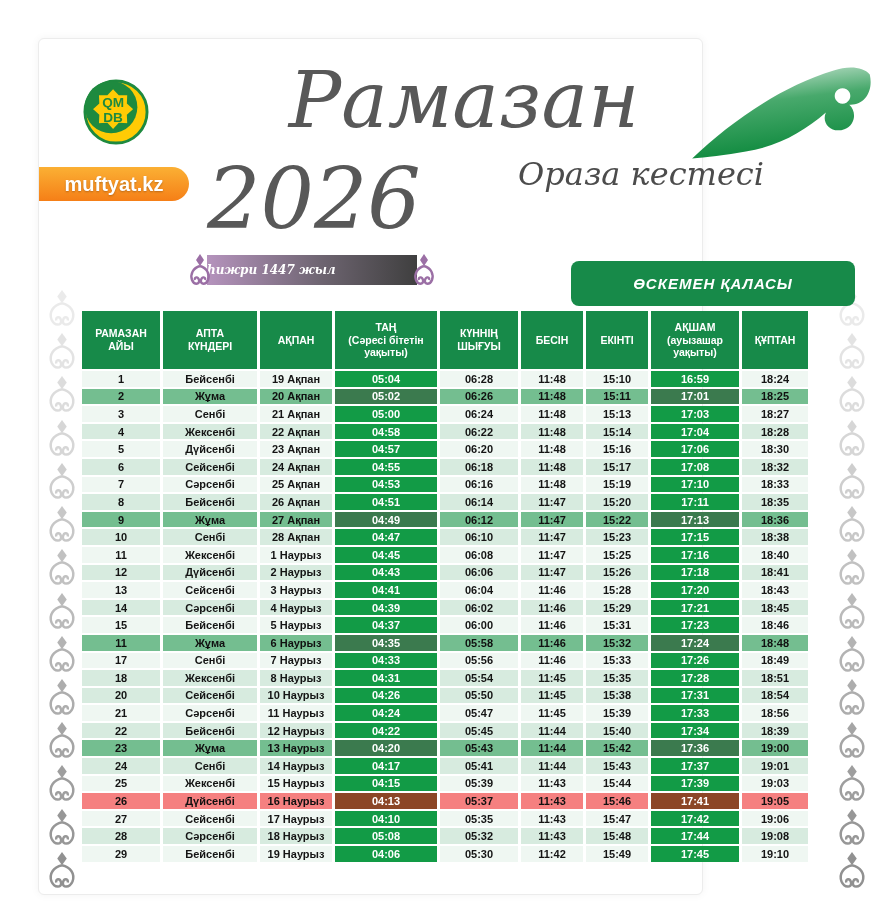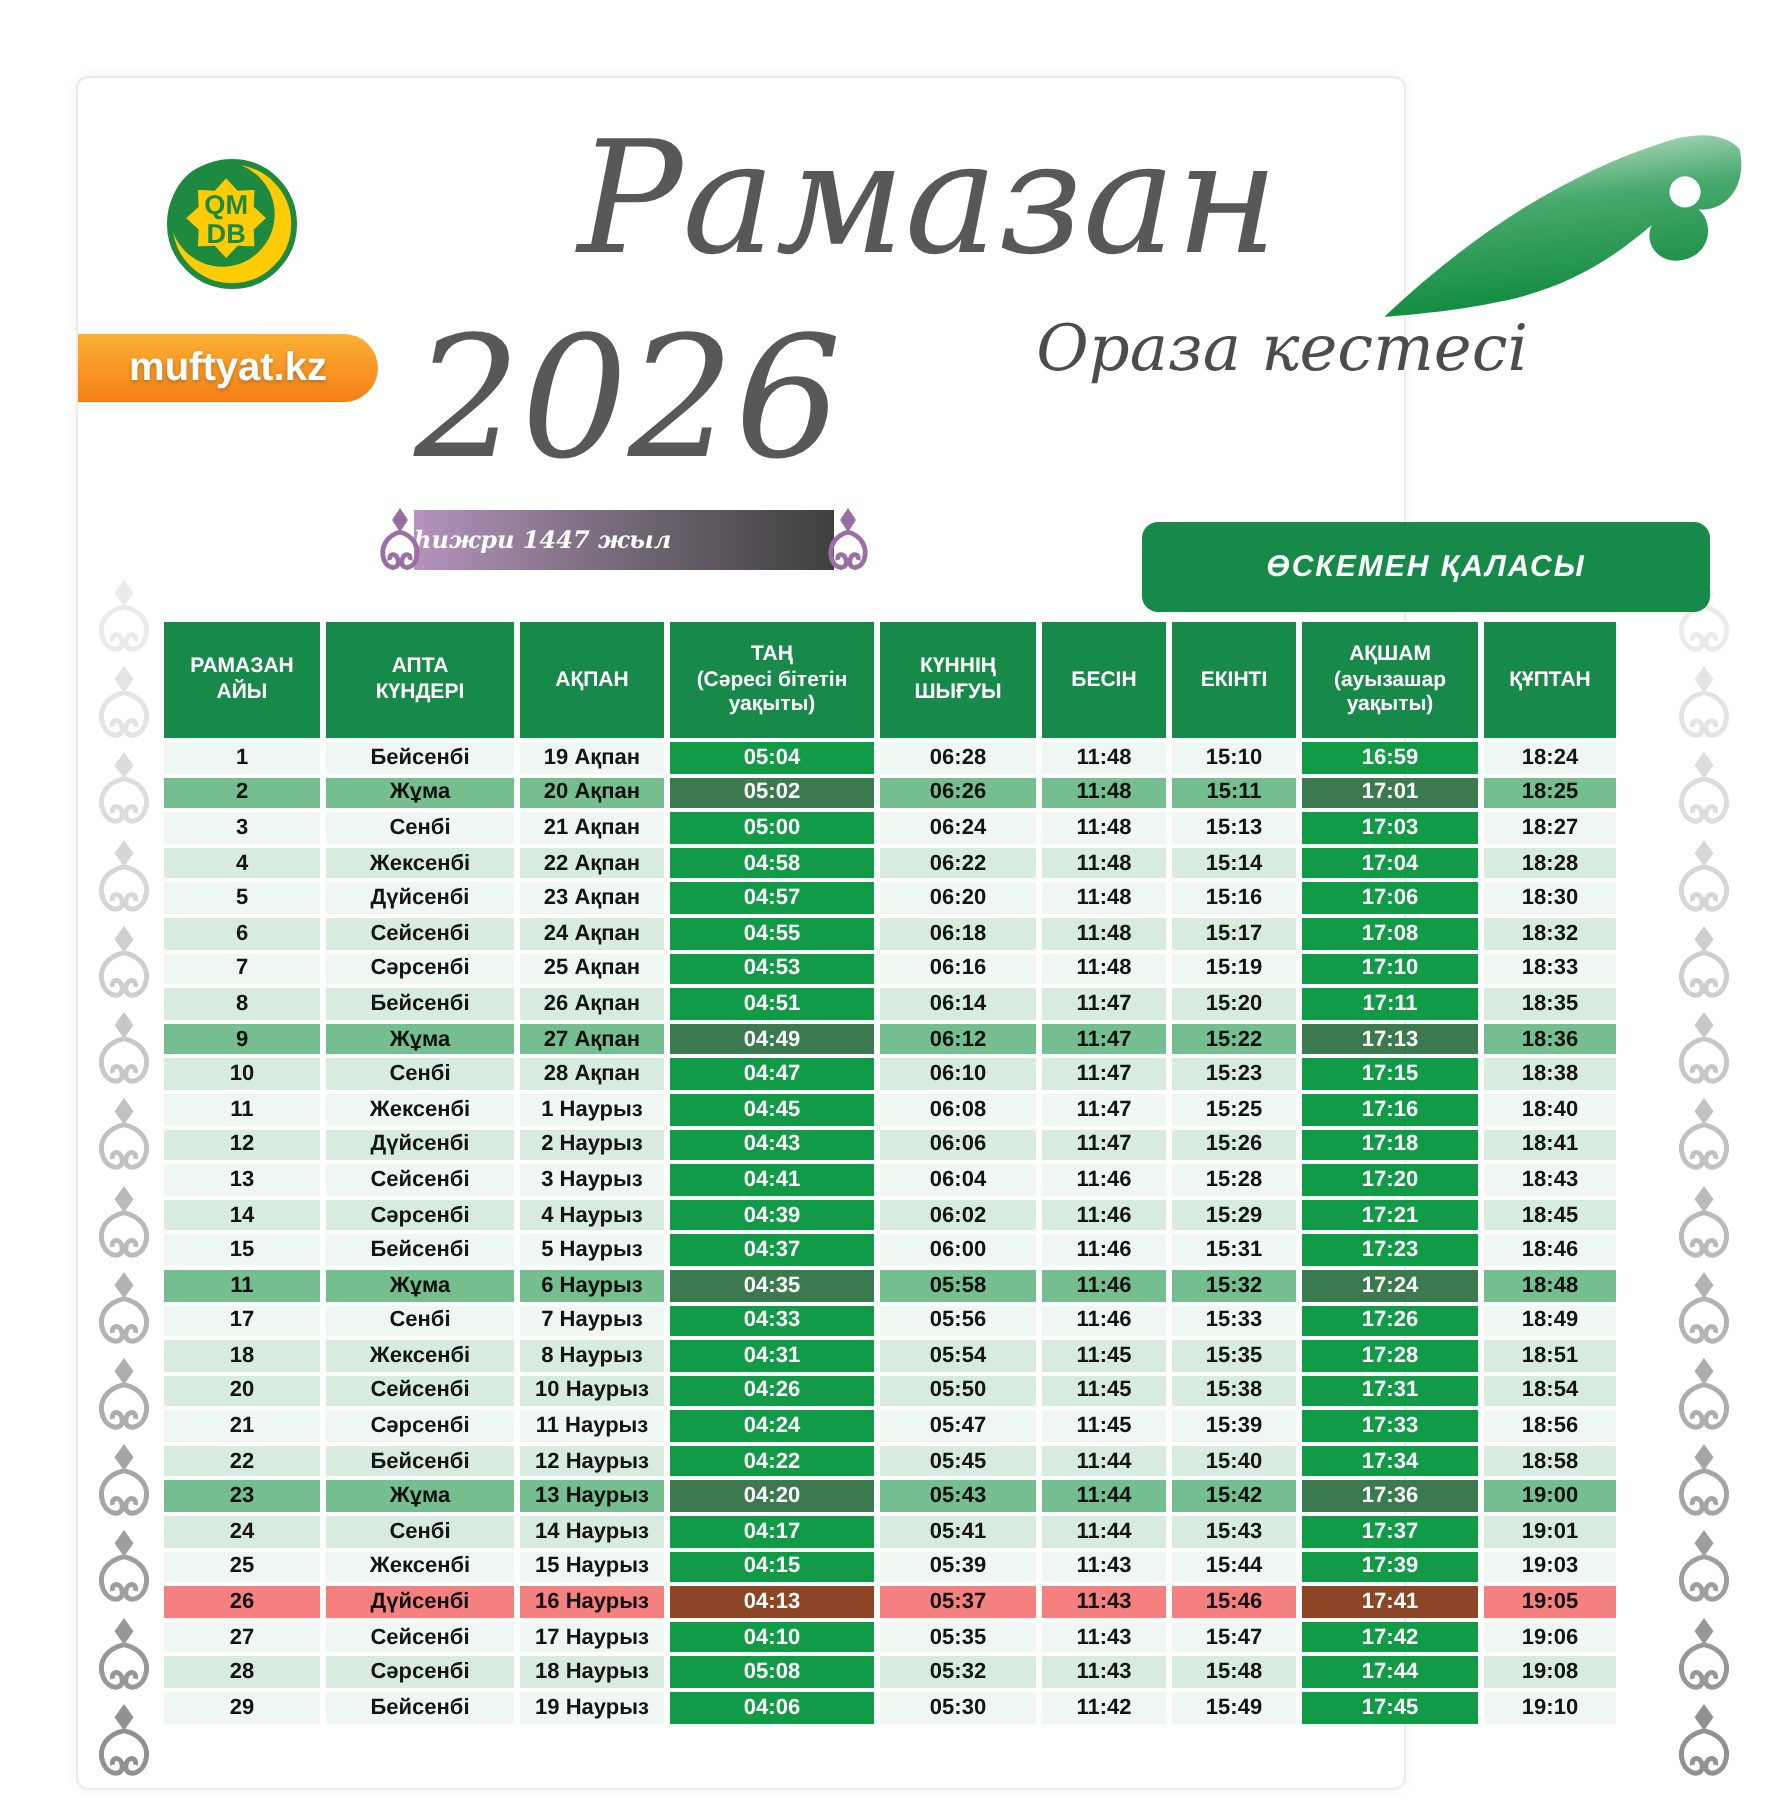--- a/index.html
+++ b/index.html
@@ -516,21 +516,21 @@
           </tr>
           <tr class="even">
             <td class="c">22</td>
             <td class="c">Бейсенбі</td>
             <td class="c">12 Наурыз</td>
             <td class="g">04:22</td>
             <td class="c">05:45</td>
             <td class="c">11:44</td>
             <td class="c">15:40</td>
             <td class="g">17:34</td>
-            <td class="c">18:58</td>
+            <td class="c">18:39</td>
           </tr>
           <tr class="friday">
             <td class="c">23</td>
             <td class="c">Жұма</td>
             <td class="c">13 Наурыз</td>
             <td class="g">04:20</td>
             <td class="c">05:43</td>
             <td class="c">11:44</td>
             <td class="c">15:42</td>
             <td class="g">17:36</td>

